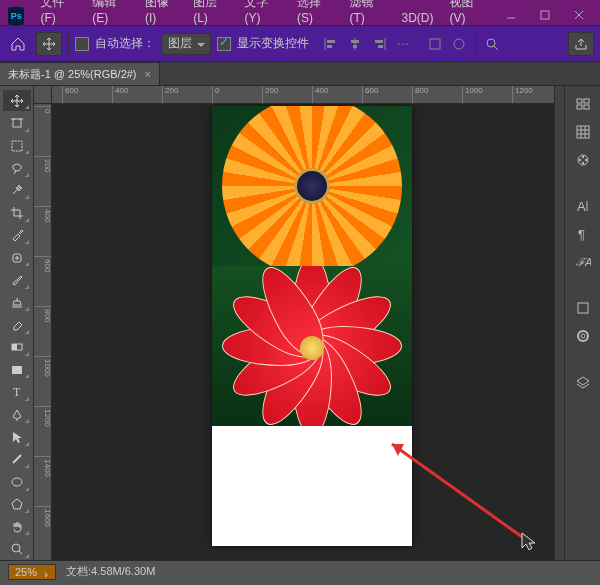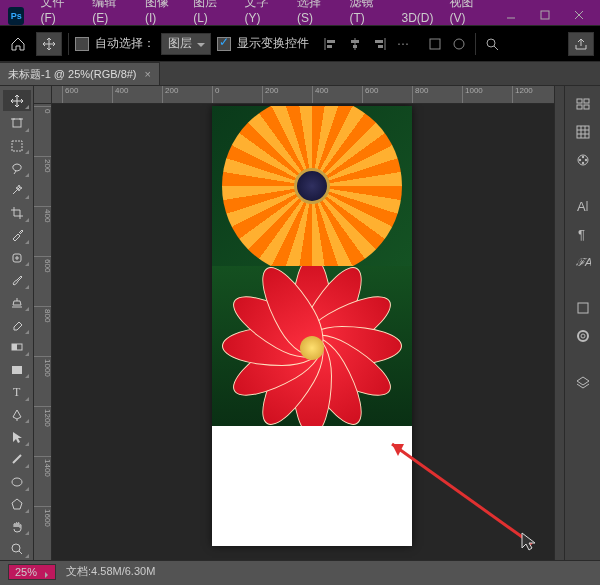--- a/index.html
+++ b/index.html
@@ -4,21 +4,21 @@
 <style>
   * { box-sizing: border-box; margin: 0; padding: 0; user-select: none; }
   body { width: 600px; height: 585px; background: #535353; font-family: "Microsoft YaHei", Arial, sans-serif; font-size: 12px; color: #ccc; overflow: hidden; position: relative; }
 
   .menubar { height: 26px; background: #701a75; display: flex; align-items: flex-end; padding: 0 4px; border-bottom: 1px solid #2a2a2a; }
   .ps-logo { width: 18px; height: 18px; background: #001e36; border-radius: 3px; margin: 0 8px 0 4px; display: flex; align-items: center; justify-content: center; color: #31a8ff; font-size: 9px; font-weight: bold; }
   .menu-item { padding: 0 8px; color: #ccc; cursor: default; }
   .win-controls { margin-left: auto; display: flex; }
   .win-btn { width: 34px; height: 20px; display: flex; align-items: center; justify-content: center; color: #aaa; }
 
-  .optionsbar { height: 36px; background: #000000; display: flex; align-items: center; padding: 0 6px; border-bottom: 1px solid #2a2a2a; gap: 6px; }
+  .optionsbar { height: 36px; background: #4c1d95; display: flex; align-items: center; padding: 0 6px; border-bottom: 1px solid #2a2a2a; gap: 6px; }
   .home-btn { width: 24px; height: 24px; display: flex; align-items: center; justify-content: center; }
   .obtn { width: 26px; height: 24px; border: 1px solid #333; background: #454545; display: flex; align-items: center; justify-content: center; }
   .chk { width: 14px; height: 14px; border: 1px solid #888; display: inline-block; position: relative; background: #454545; }
   .chk.checked::after { content: "✓"; position: absolute; top: -3px; left: 1px; color: #31a8ff; font-size: 12px; }
   .olabel { color: #ccc; }
   .dd { border: 1px solid #333; background: #454545; height: 22px; padding: 0 18px 0 6px; display: flex; align-items: center; position: relative; }
   .dd::after { content: ""; position: absolute; right: 5px; top: 9px; border: 4px solid transparent; border-top-color: #aaa; }
   .sep-v { width: 1px; height: 22px; background: #333; }
   .icon-row { display: flex; gap: 4px; }
   .icon-sm { width: 20px; height: 20px; display: flex; align-items: center; justify-content: center; color: #888; }
@@ -55,21 +55,21 @@
   .blank { width:200px; height:120px; background:#fff; }
 
   .arrow { position:absolute; pointer-events:none; }
 
   .right-strip { width: 36px; background: #424242; border-left: 1px solid #2a2a2a; display: flex; flex-direction: column; align-items: center; padding-top: 6px; gap: 4px; }
   .rgroup-gap { height: 14px; }
   .rp { width: 26px; height: 24px; display: flex; align-items: center; justify-content: center; color: #bbb; }
   .vstrip { width: 10px; background: #424242; border-left: 1px solid #2a2a2a; }
 
   .statusbar { height: 22px; background: #535353; border-top: 1px solid #2a2a2a; display: flex; align-items: center; padding: 0 8px; gap: 10px; font-size: 11px; color: #ccc; }
-  .zoom-box { border: 1px solid #333; background: #be185d; padding: 1px 18px 1px 6px; position: relative; }
+  .zoom-box { border: 1px solid #333; background: #a16207; padding: 1px 18px 1px 6px; position: relative; }
   .zoom-box::after { content:""; position:absolute; right:4px; top:7px; border:3px solid transparent; border-left-color:#aaa;}
   svg { display:block; }
 </style>
 </head>
 <body>
 
 <div class="menubar">
   <div class="ps-logo">
       <span>Ps</span>
     </div>
@@ -166,21 +166,21 @@
     </div>
   <div class="share-btn">
       <svg width="14" height="14">
         <path d="M2 8 L2 12 L12 12 L12 8 M7 2 L7 9 M7 2 L4 5 M7 2 L10 5" fill="none" stroke="#ccc"></path>
       </svg>
     </div>
 </div>
 
 <div class="tabbar">
   <div class="doc-tab">
-    <span>未标题-1 @ 25%(RGB/8#)</span>
+    <span>未标题-1 @ 25%(RGB/2#)</span>
     <span class="tab-x">×</span>
   </div>
 </div>
 
 <div class="workspace">
 
   <div class="toolbar">
     <div class="tool active">
         <svg width="14" height="14">
           <path d="M7 1 L7 13 M1 7 L13 7" stroke="#ddd"></path>

